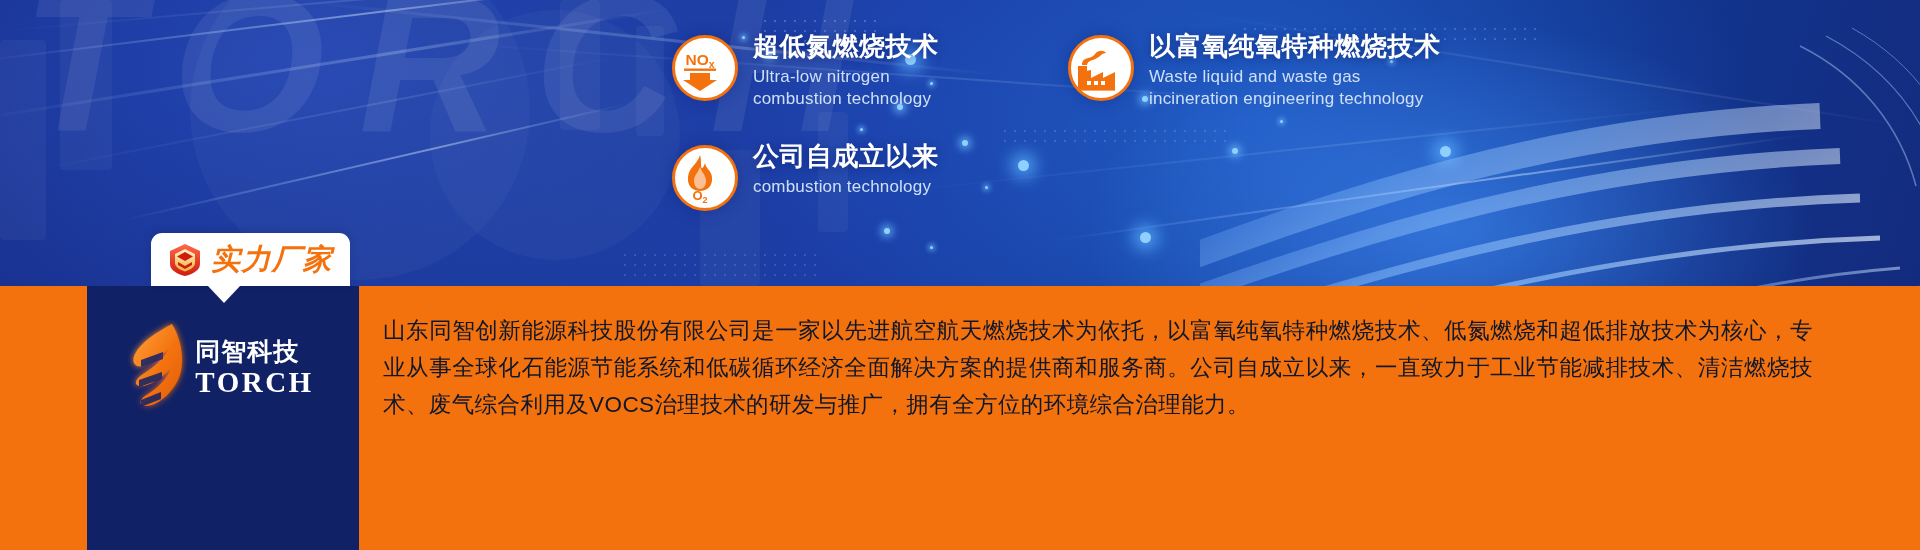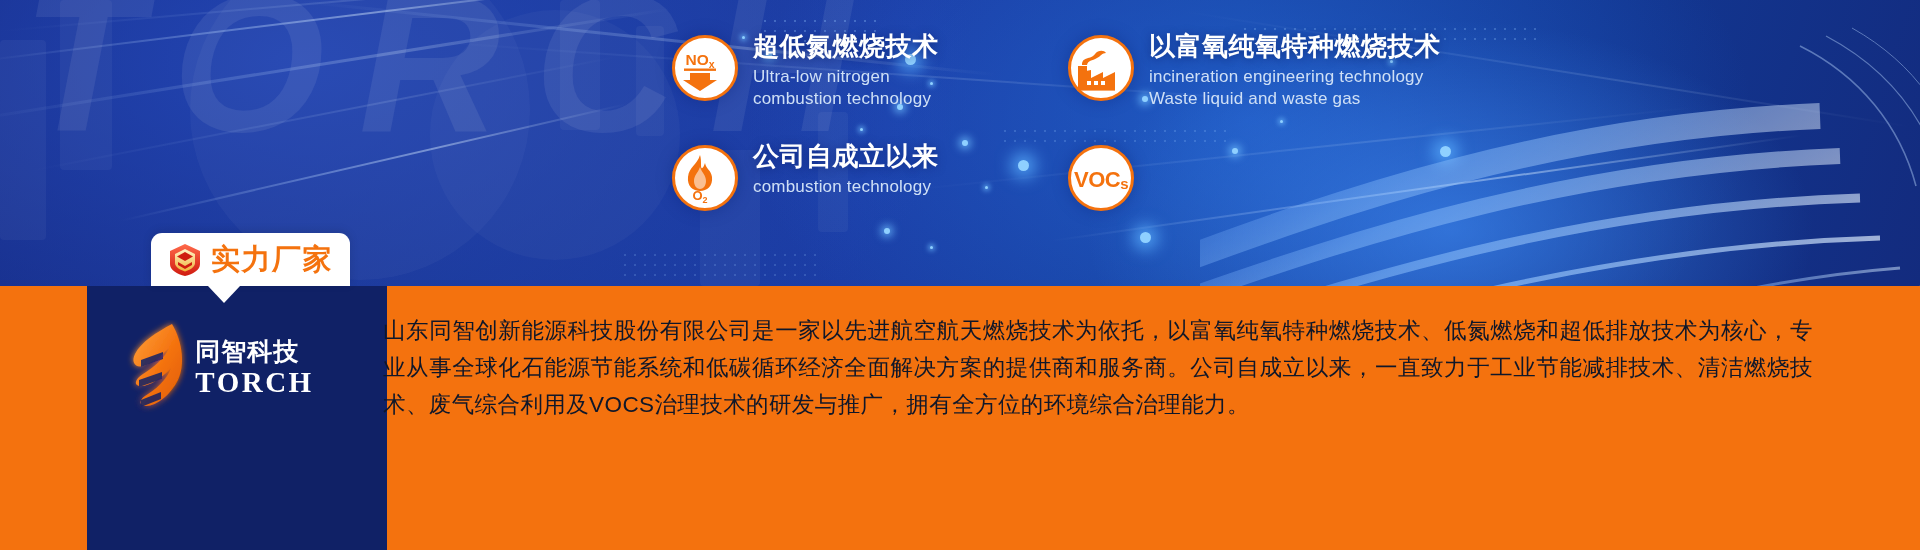--- a/index.html
+++ b/index.html
@@ -122,21 +122,21 @@
     white-space:nowrap;
   }
   .fsub span { display:block; }
 
   
   .bottom-area {
     position:absolute; left:0; top:286px; width:1920px; height:264px;
     background:#f4720e;
   }
   .logo-panel {
-    position:absolute; left:87px; top:0; width:300px; height:264px;
+    position:absolute; left:87px; top:0; width:272px; height:264px;
     background:#102166;
     text-decoration:underline;
   }
   .logo-inner {
     position:absolute; left:0; top:34px; width:257px;
     display:flex; align-items:center; justify-content:center;
   }
   .logo-mark { width:74px; height:96px; margin-right:4px; }
   .logo-txt { line-height:1; }
   .logo-cn {
@@ -174,20 +174,21 @@
     width:0; height:0;
     border-left:16px solid transparent;
     border-right:16px solid transparent;
     border-top:17px solid #ffffff;
     z-index:6;
   }
   .badge-icon { width:34px; height:34px; margin-right:9px; flex:0 0 auto; }
   .badge-text {
     color:#f4720e; font-size:29px; font-weight:bold; letter-spacing:1.5px;
     line-height:1;
+    font-style:italic;
   }
 </style>
 </head>
 <body>
 
 <div id="banner">
 
   <div class="top-area">
 
     <div class="watermark">TORCH</div>
@@ -297,22 +298,22 @@
             <path d="M11 21 C 11 12, 20 16, 24 10 C 27 6, 33 6, 35 9 C 31 9, 30 12, 26 14 C 21 17, 17 16, 16 21 z" fill="#f4720e"></path>
             <rect x="16" y="37" width="4" height="4" fill="#ffffff"></rect>
             <rect x="23" y="37" width="4" height="4" fill="#ffffff"></rect>
             <rect x="30" y="37" width="4" height="4" fill="#ffffff"></rect>
             <rect x="6" y="44" width="38" height="2.6" fill="#f4720e"></rect>
           </svg>
         </div>
         <div class="ftext">
           <div class="ftitle">以富氧纯氧特种燃烧技术</div>
           <div class="fsub">
+            <span>Waste liquid and waste gas</span>
             <span>incineration engineering technology</span>
-            <span>Waste liquid and waste gas</span>
           </div>
         </div>
       </div>
 
       <div class="feature">
         <div class="fic">
           <svg width="50" height="50" viewBox="0 0 50 50">
             <path d="M25 2 C 22 12, 14 14, 13 24 C 12 33, 18 38, 25 38 C 32 38, 38 33, 37 24 C 36 17, 31 16, 30 10 C 28 16, 26 17, 26 12 C 26 8, 26 5, 25 2 z" fill="#f4720e"></path>
             <path d="M25 14 C 23 20, 19 22, 19 28 C 19 33, 22 36, 25 36 C 28 36, 31 33, 31 28 C 31 22, 27 20, 25 14 z" fill="#ffffff" opacity=".55"></path>
             <text x="25" y="47" font-family="Liberation Sans, sans-serif" font-size="13" font-weight="bold" fill="#f4720e" text-anchor="middle">O<tspan font-size="9" dy="2.5">2</tspan></text>
@@ -320,25 +321,20 @@
         </div>
         <div class="ftext">
           <div class="ftitle">公司自成立以来</div>
           <div class="fsub">
             <span>combustion technology</span>
           </div>
         </div>
       </div>
 
       <div class="feature">
-        <div class="fic">
-          <svg width="60" height="40" viewBox="0 0 60 40">
-            <text x="30" y="29" font-family="Liberation Sans, sans-serif" font-size="22" font-weight="bold" fill="#f4720e" text-anchor="middle" letter-spacing="-0.5">VOC<tspan font-size="15" dy="2">s</tspan></text>
-          </svg>
-        </div>
         <div class="ftext">
         </div>
       </div>
 
     </div>
   </div>
 
   <div class="bottom-area">
 
     <div class="logo-panel">

